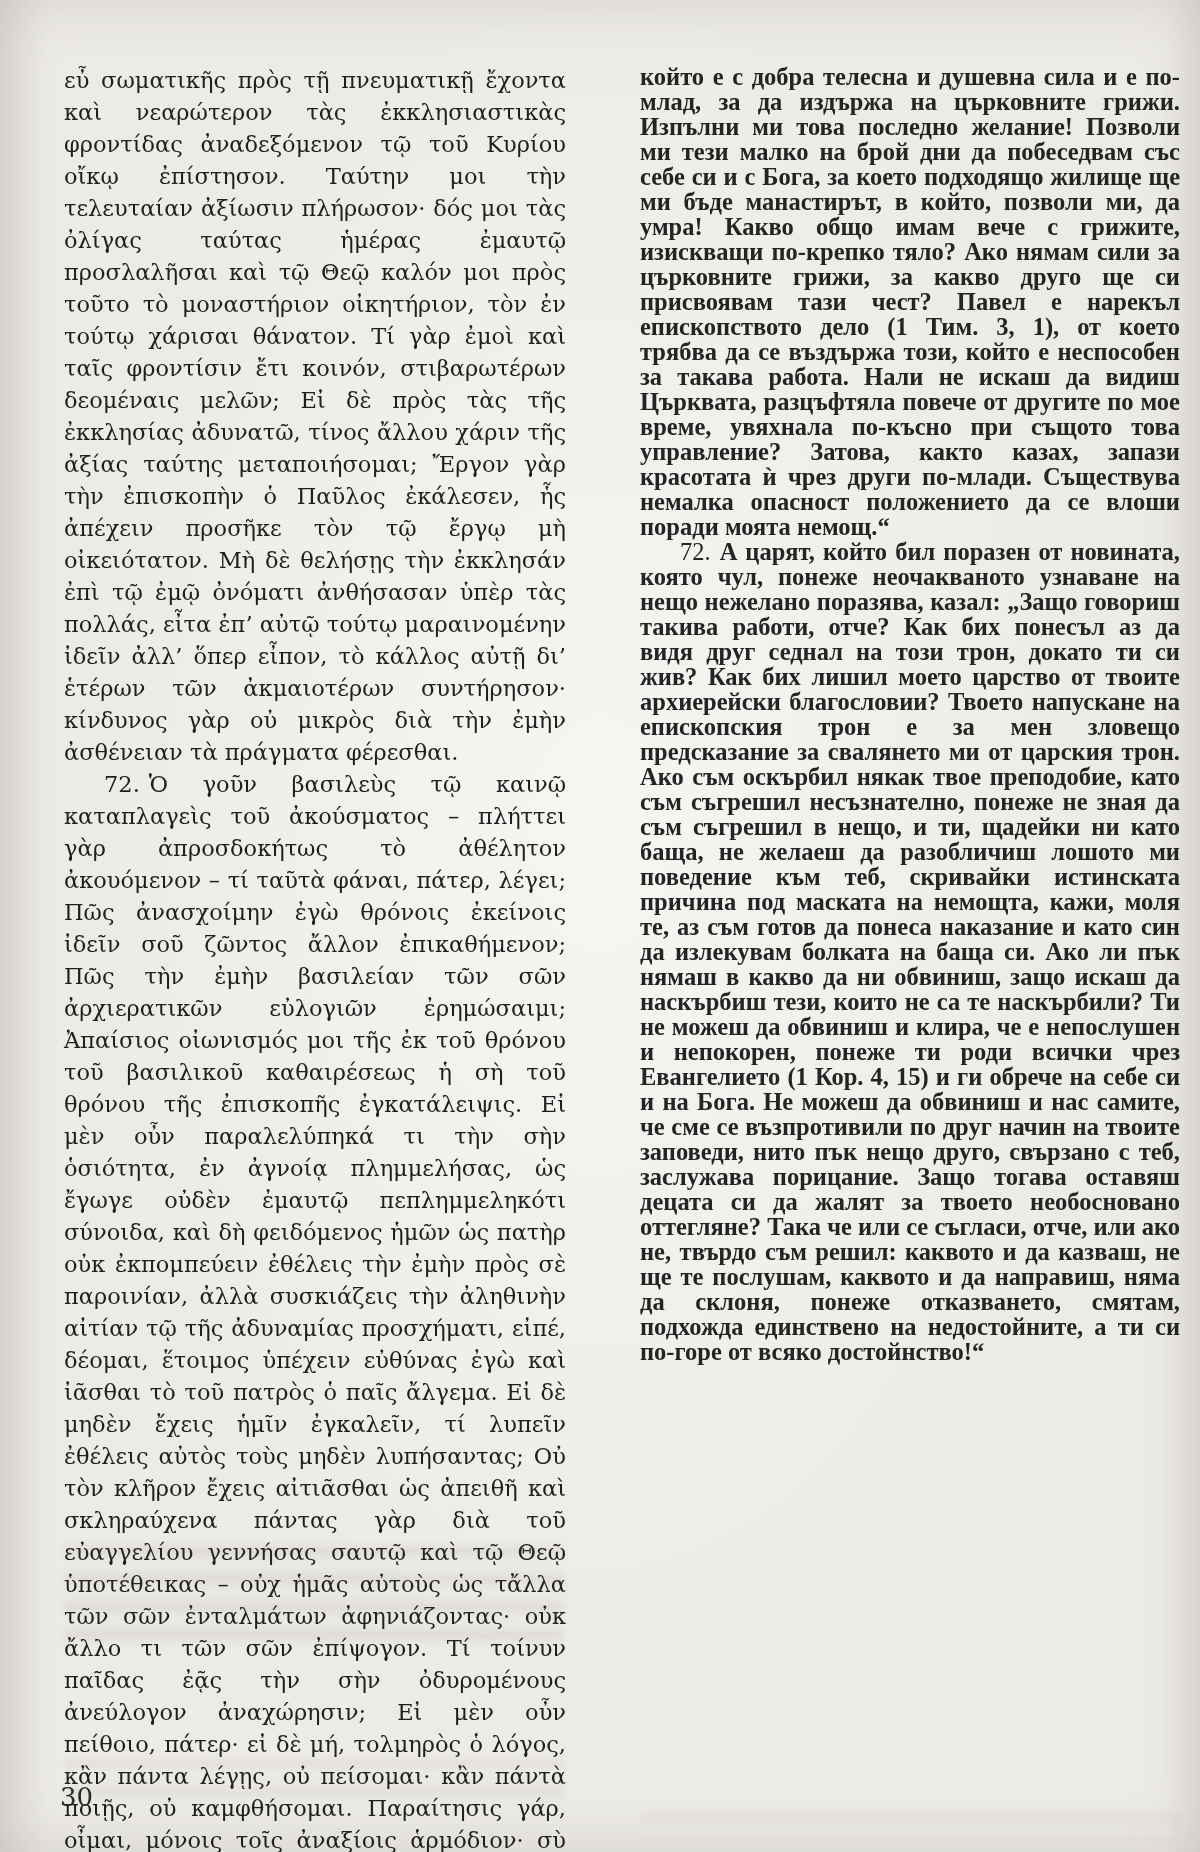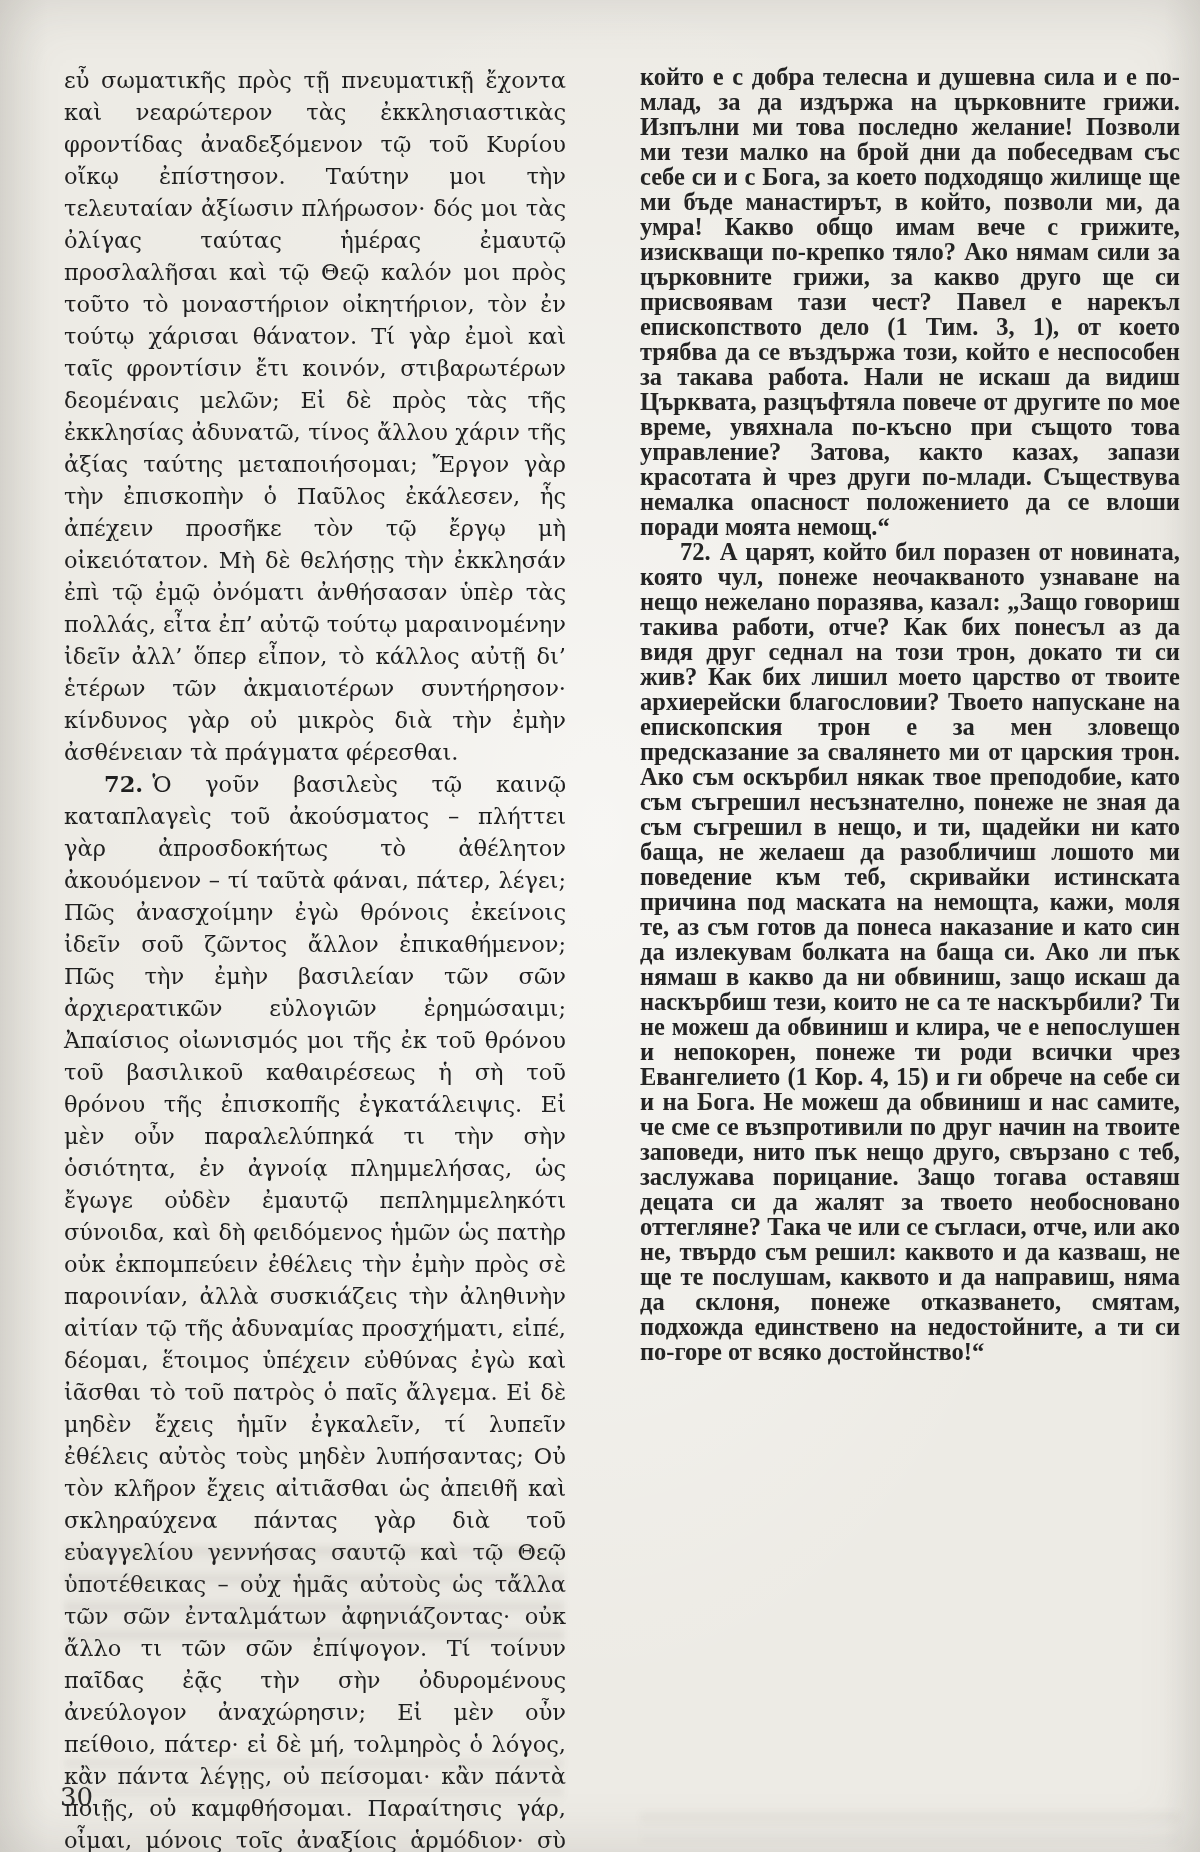--- a/index.html
+++ b/index.html
@@ -40,21 +40,21 @@
     font-family: "Liberation Serif", serif;
     font-weight: 700;
     font-size: 24.5px;
     line-height: 25px;
     text-align: justify;
     hyphens: none;
     color: #242424;
   }
   .para { margin: 0; }
   .para.indented { text-indent: 40px; }
-  .para-num { font-weight: 700; }
+  .para-num { font-weight: 400; }
   .para-num:empty { display: none; }
   .para-num { margin-right: 9px; }
   
   .page-number {
     position: absolute;
     left: 60px;
     top: 1782px;
     font-family: "DejaVu Serif", serif;
     font-size: 26px;
     color: #2a2a2a;

